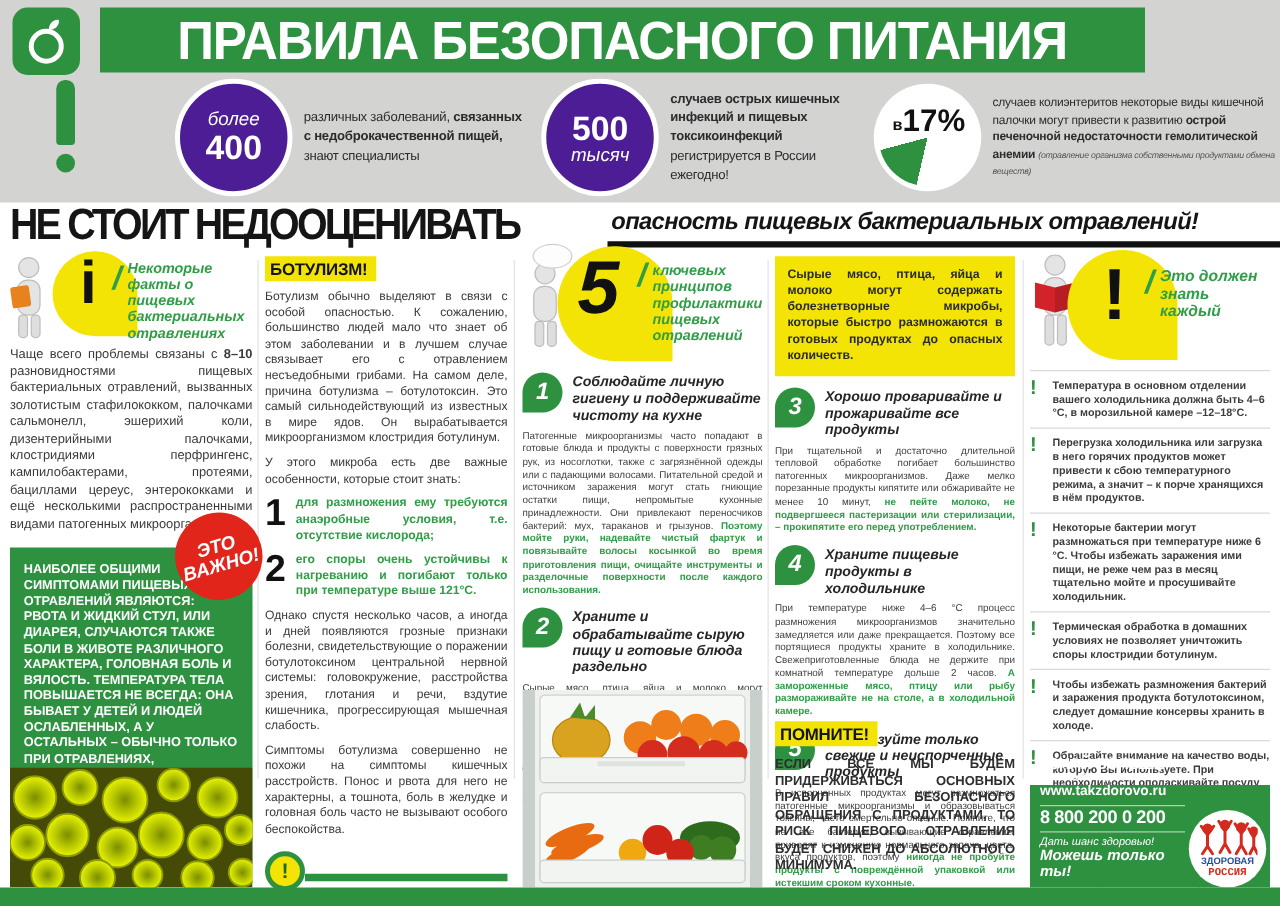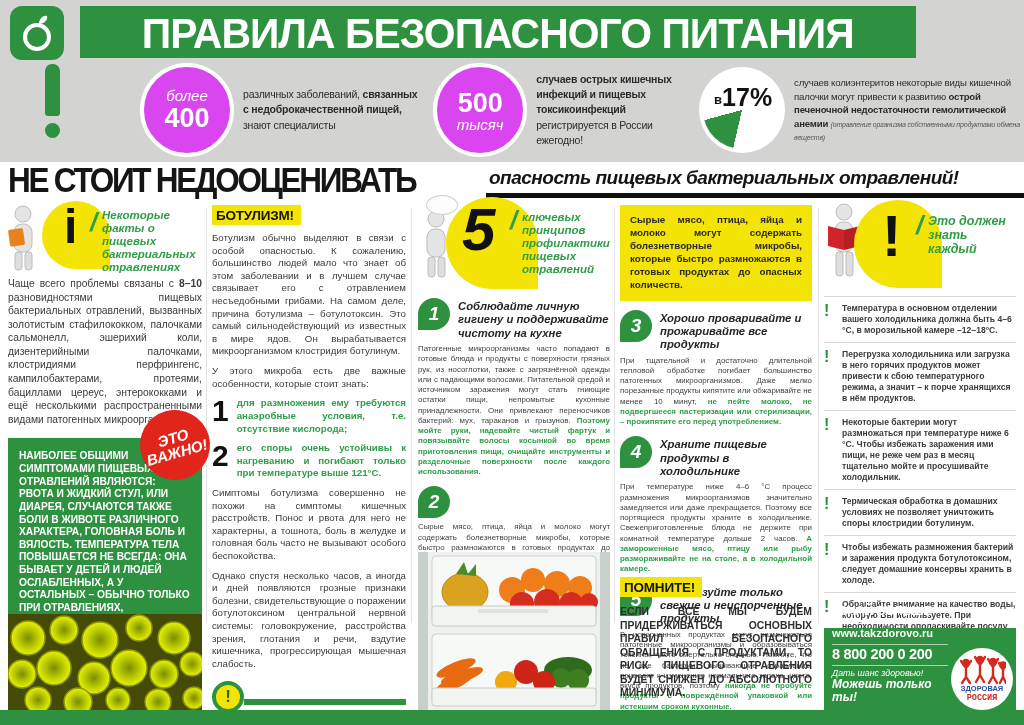--- a/index.html
+++ b/index.html
@@ -11,21 +11,21 @@
               border-radius:12px;display:flex;align-items:center;justify-content:center;}
   .title-banner{position:absolute;left:80px;top:6px;width:836px;height:52px;background:#2e9140;
                 color:#fff;display:flex;align-items:flex-end;justify-content:center;}
   .title-banner span{font-weight:bold;font-size:43px;letter-spacing:-1px;white-space:nowrap;
                      transform:scaleX(.95);}
   .top-excl{position:absolute;left:42px;top:64px;width:20px;}
   .top-excl .bar{width:15px;height:52px;background:#2e9140;border-radius:7px 7px 3px 3px;margin:0 auto;}
   .top-excl .dot{width:15px;height:15px;background:#2e9140;border-radius:50%;margin:7px auto 0;}
   .stats{position:absolute;left:140px;top:64px;width:884px;height:92px;display:flex;
          align-items:center;gap:9px;}
-  .stat-circle{flex:none;width:86px;height:86px;border-radius:50%;background:#d946ef;
+  .stat-circle{flex:none;width:86px;height:86px;border-radius:50%;background:#4c1d95;
                border:4px solid #fff;color:#fff;display:flex;flex-direction:column;
                align-items:center;justify-content:center;line-height:1;}
   .sc-it{font-style:italic;font-size:15px;}
   .sc-big{font-weight:bold;font-size:27px;margin-top:2px;}
   .stat-text{font-size:10.5px;line-height:1.45;color:#2c2c2c;letter-spacing:-.2px;}
   .t1{width:186px;}.t2{width:158px;}.t3{width:236px;font-size:9.6px;line-height:1.4;}
   .fine{font-size:7px;color:#555;}
   .pie-circle{flex:none;position:relative;width:86px;height:86px;border-radius:50%;background:#fff;}
   .pie-wedge{position:absolute;inset:4px;border-radius:50%;
              background:conic-gradient(from 193deg,#2e9140 0 62deg,transparent 62deg 360deg);}
@@ -256,22 +256,22 @@
     <p class="body-b">Ботулизм обычно выделяют в связи с особой опасностью. К сожалению, большинство людей мало что знает об этом заболевании и в лучшем случае связывает его с отравлением несъедобными грибами. На самом деле, причина ботулизма – ботулотоксин. Это самый сильнодействующий из известных в мире ядов. Он вырабатывается микроорганизмом клостридия ботулинум.</p>
     <p class="body-b">У этого микроба есть две важные особенности, которые стоит знать:</p>
     <div class="feature">
       <span class="fnum">1</span>
       <span class="ftext">для размножения ему требуются анаэробные условия, т.е. отсутствие кислорода;</span>
     </div>
     <div class="feature">
       <span class="fnum">2</span>
       <span class="ftext">его споры очень устойчивы к нагреванию и погибают только при температуре выше 121°С.</span>
     </div>
+    <p class="body-b">Однако спустя несколько часов, а иногда и дней появляются грозные признаки болезни, свидетельствующие о поражении ботулотоксином центральной нервной системы: головокружение, расстройства зрения, глотания и речи, вздутие кишечника, прогрессирующая мышечная слабость.</p>
     <p class="body-b">Симптомы ботулизма совершенно не похожи на симптомы кишечных расстройств. Понос и рвота для него не характерны, а тошнота, боль в желудке и головная боль часто не вызывают особого беспокойства.</p>
-    <p class="body-b">Однако спустя несколько часов, а иногда и дней появляются грозные признаки болезни, свидетельствующие о поражении ботулотоксином центральной нервной системы: головокружение, расстройства зрения, глотания и речи, вздутие кишечника, прогрессирующая мышечная слабость.</p>
     <div class="warn-div">
       <div class="warn-circle">!</div>
       <div class="warn-line"></div>
     </div>
     <div class="warn-text">САМЫМИ ОПАСНЫМИ ПРОЯВЛЕНИЯМИ БОТУЛИЗМА ЯВЛЯЮТСЯ РАССТРОЙСТВА СЕРДЕЧНО-СОСУДИСТОЙ ДЕЯТЕЛЬНОСТИ И ДЫХАНИЯ ВПЛОТЬ ДО ЕГО ОСТАНОВКИ, В РЕЗУЛЬТАТЕ ЧЕГО ВОЗМОЖЕН СМЕРТЕЛЬНЫЙ ИСХОД.</div>
   </div>
 
   <div class="col colC">
     <div class="headC">
       <svg width="38" height="80" viewBox="0 0 38 80" style="position:absolute;left:0;top:4px">
@@ -294,20 +294,21 @@
       </div>
       <p class="pbody">
         <span>Патогенные микроорганизмы часто попадают в готовые блюда и продукты с поверхности грязных рук, из носоглотки, также с загрязнённой одежды или с падающими волосами. Питательной средой и источником заражения могут стать гниющие остатки пищи, непромытые кухонные принадлежности. Они привлекают переносчиков бактерий: мух, тараканов и грызунов.</span>
         <b class="advice">Поэтому мойте руки, надевайте чистый фартук и повязывайте волосы косынкой во время приготовления пищи, очищайте инструменты и разделочные поверхности после каждого использования.</b>
       </p>
     </div>
 
     <div class="principle">
       <div class="prow">
         <div class="pnum">2</div>
+        <div class="ptitle">Храните и обрабатывайте сырую пищу и готовые блюда раздельно</div>
       </div>
       <p class="pbody">
         <span>Сырые мясо, птица, яйца и молоко могут содержать болезнетворные микробы, которые быстро размножаются в готовых продуктах до опасных количеств. Поэтому, чтобы избежать перекрёстного заражения, не используйте для готовых и сырых продуктов общие разделочные доски и инструменты без предварительной очистки.</span>
         <b class="advice">А в холодильнике готовые и сырые продукты храните на разных полках в закрытых упаковках.</b>
       </p>
     </div>
 
     <svg class="fridge" width="192" height="158" viewBox="0 0 192 158">
       <rect width="192" height="158" fill="#dde3df"></rect>
       <rect x="10" y="0" width="172" height="158" fill="#eef1ee"></rect>

